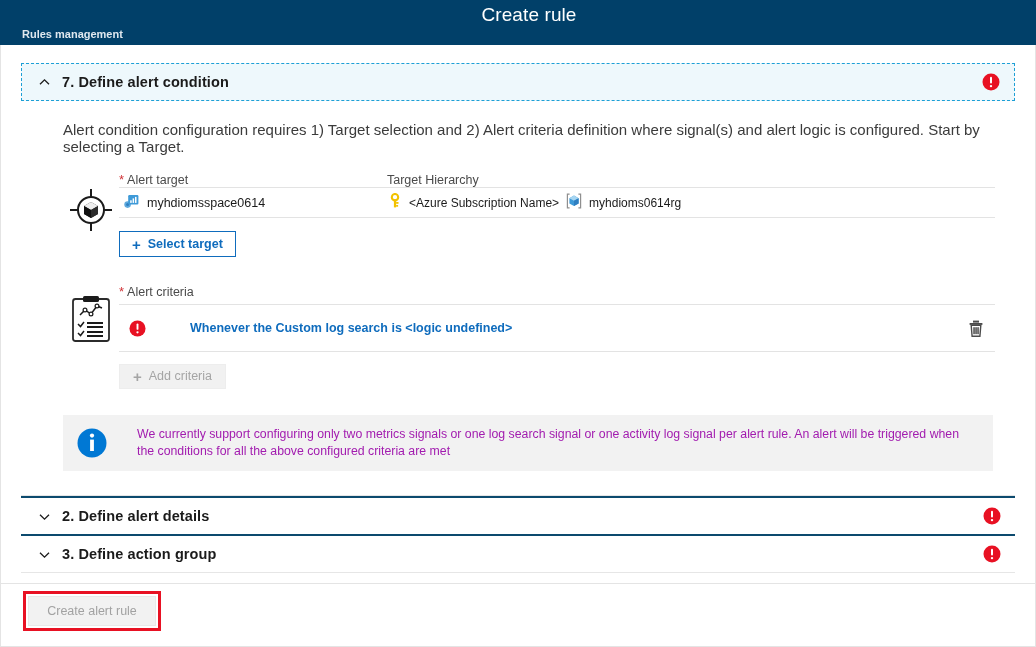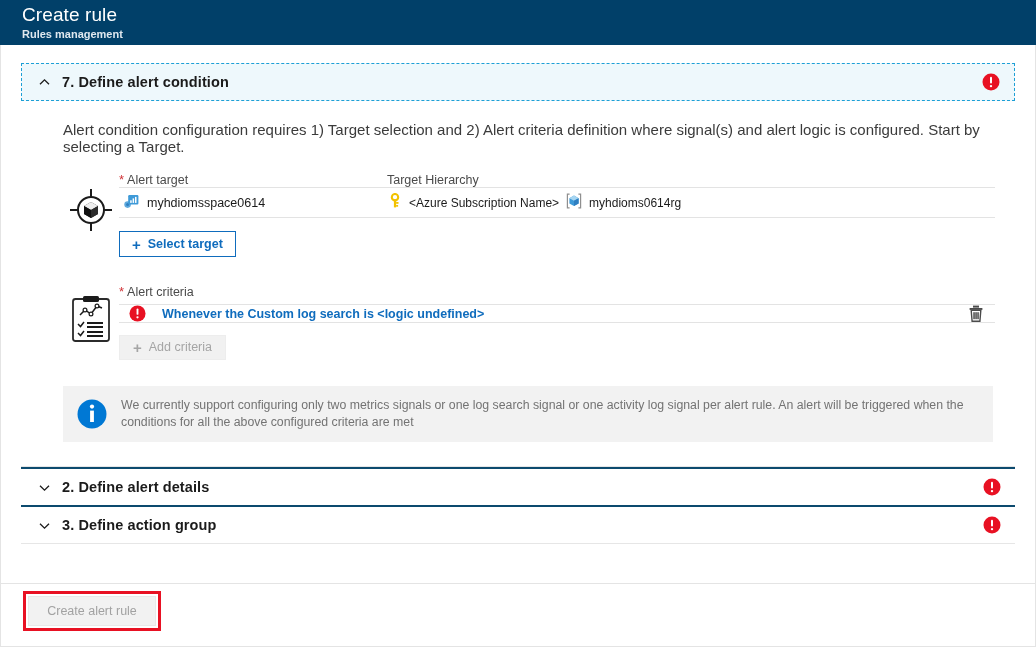--- a/index.html
+++ b/index.html
@@ -23,20 +23,21 @@
     color: #ffffff;
     padding: 4px 0 0 22px;
     position: relative;
   }
   .topbar-title {
     font-size: 19px;
     font-weight: 400;
     line-height: 22px;
     letter-spacing: .1px;
     color: #ffffff;
+    text-align: center;
   }
   .topbar-sub {
     font-size: 11px;
     font-weight: 700;
     line-height: 14px;
     margin-top: 1px;
     color: #dfe8ef;
   }
 
   
@@ -194,23 +195,24 @@
     line-height: 1;
   }
   .btn-disabled .plus { font-size: 15px; font-weight: 700; line-height: 1; }
 
   
   .criteria-row {
     display: flex;
     align-items: center;
     border-top: 1px solid #e3e3e3;
     border-bottom: 1px solid #e3e3e3;
-    height: 19px;
+    height: 48px;
     margin-top: 5px;
     padding-left: 10px;
+    gap: 28px;
   }
   .crit-icon { width: 17px; height: 17px; flex: 0 0 17px; }
   .crit-icon svg { display: block; }
   .crit-link {
     margin-left: 16px;
     color: #0f6cbd;
     font-size: 12.5px;
     font-weight: 700;
     text-decoration: none;
     cursor: pointer;
@@ -237,22 +239,23 @@
     flex: 0 0 58px;
     display: flex;
     align-items: center;
     justify-content: center;
     background: #f2f2f2;
   }
   .infobar-text {
     flex: 1 1 auto;
     font-size: 12.3px;
     line-height: 17px;
-    color: #737373;
+    color: #a21caf;
     padding: 11px 16px 11px 0;
+    margin-left: 16px;
   }
 
   .divider-line {
     border-top: 1px solid #e6e6e6;
     margin-top: 24px;
   }
 
   
   .footer {
     position: absolute;

